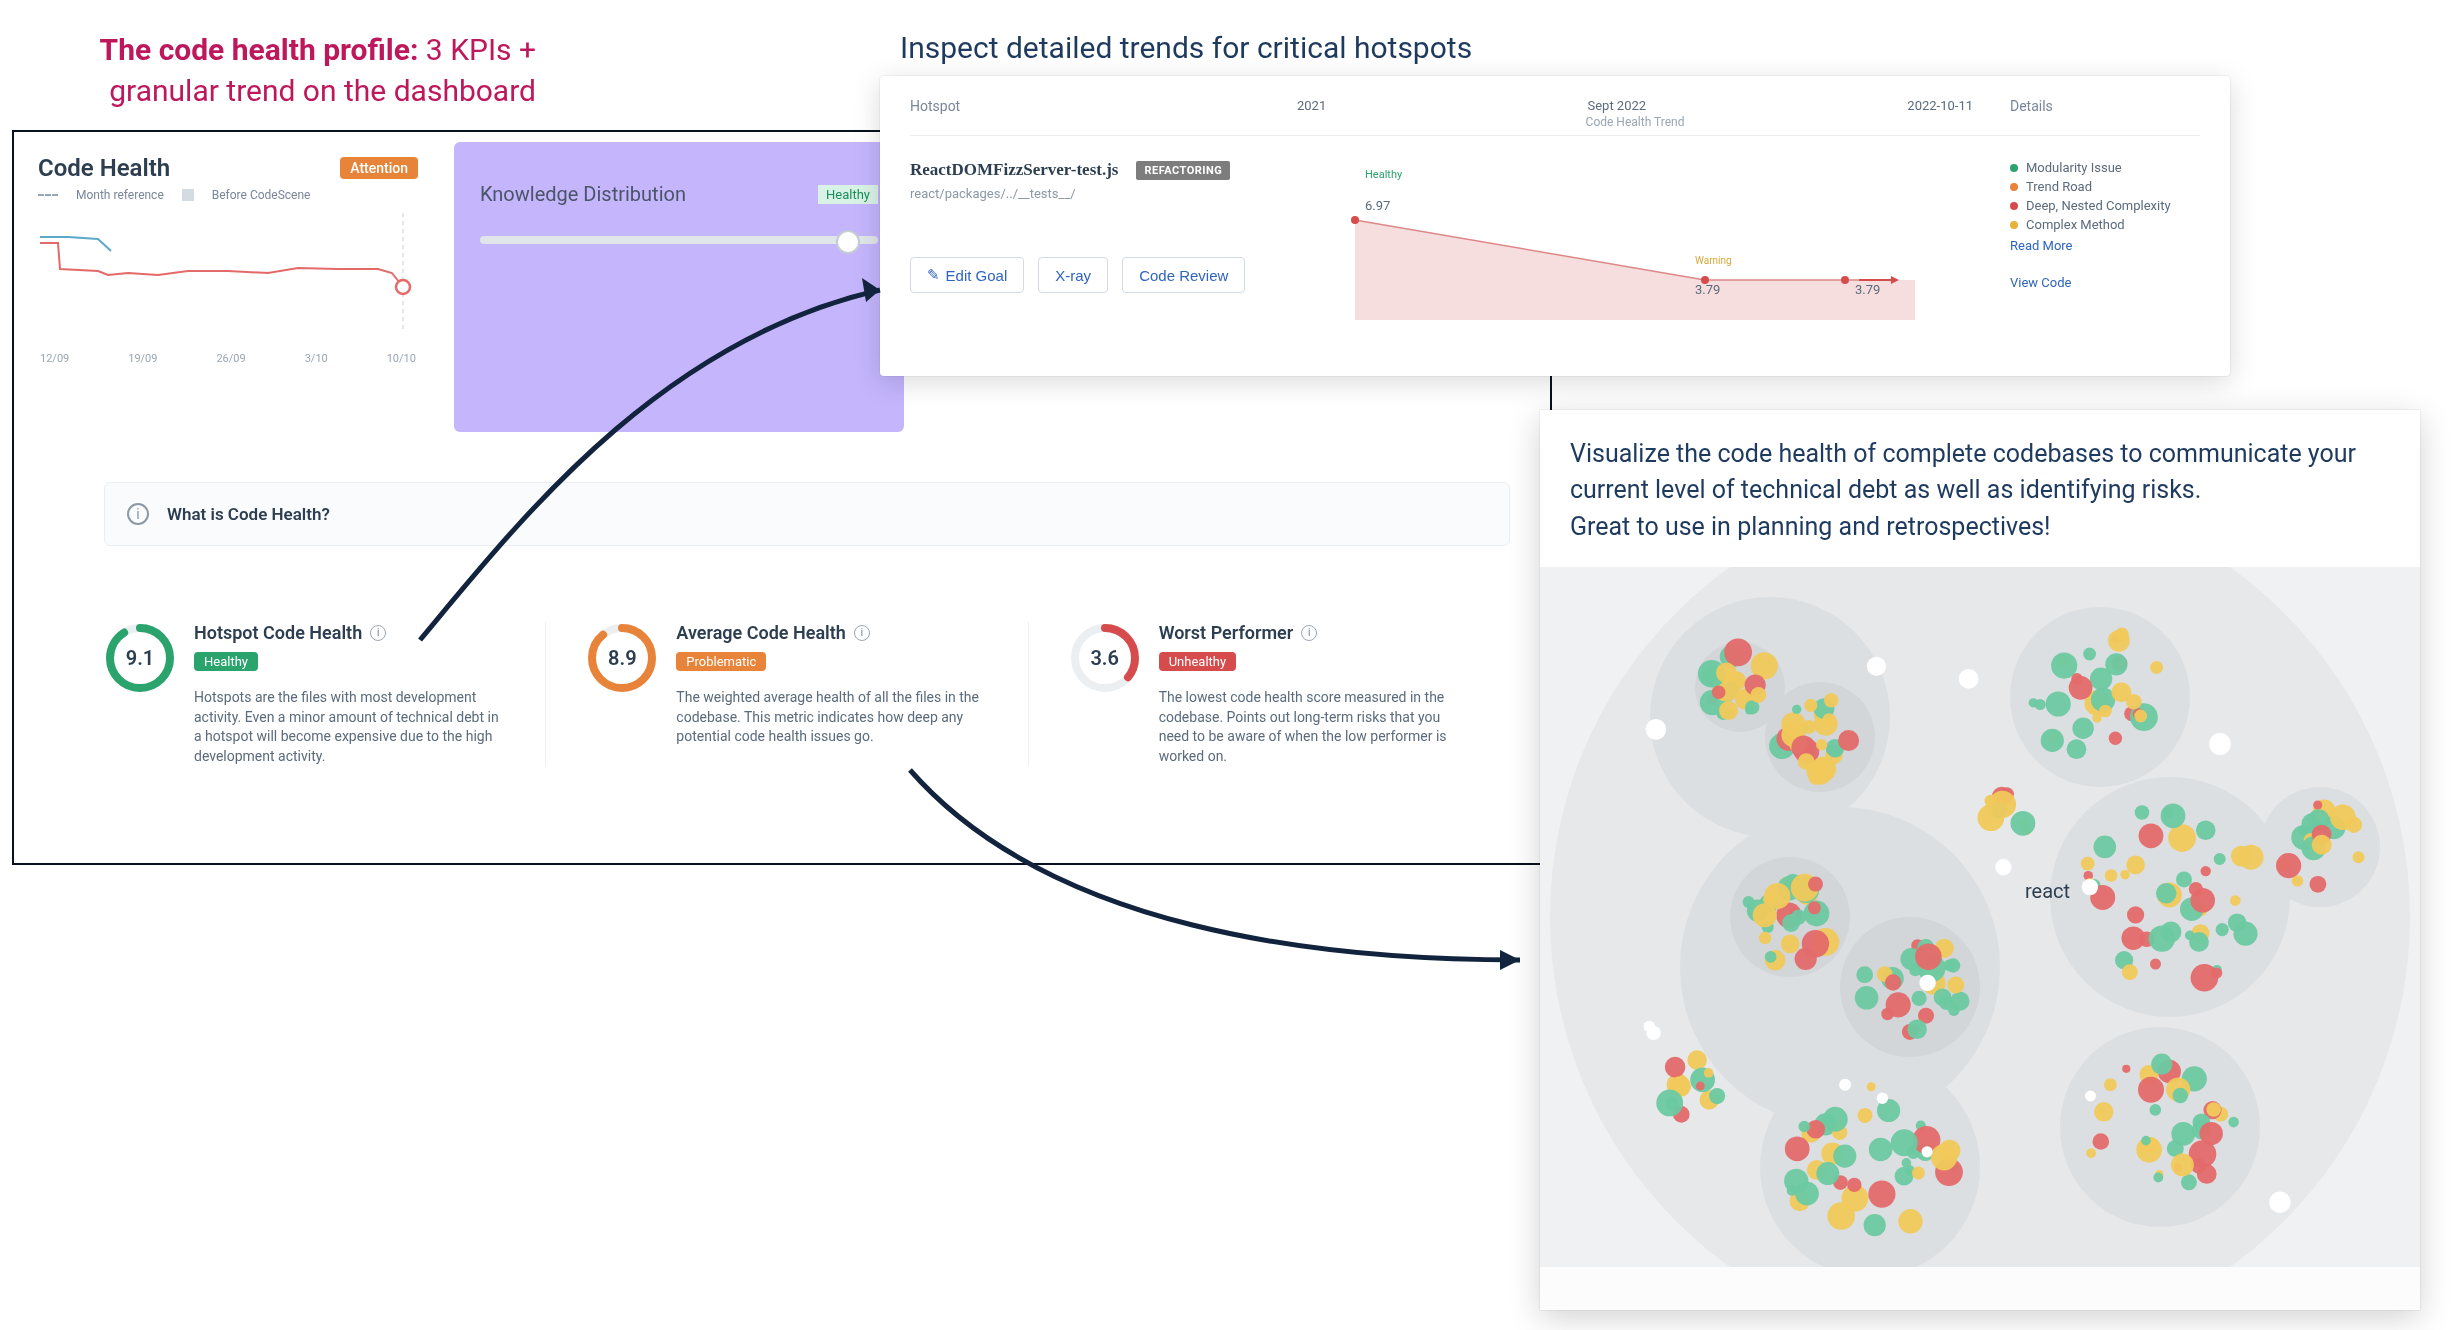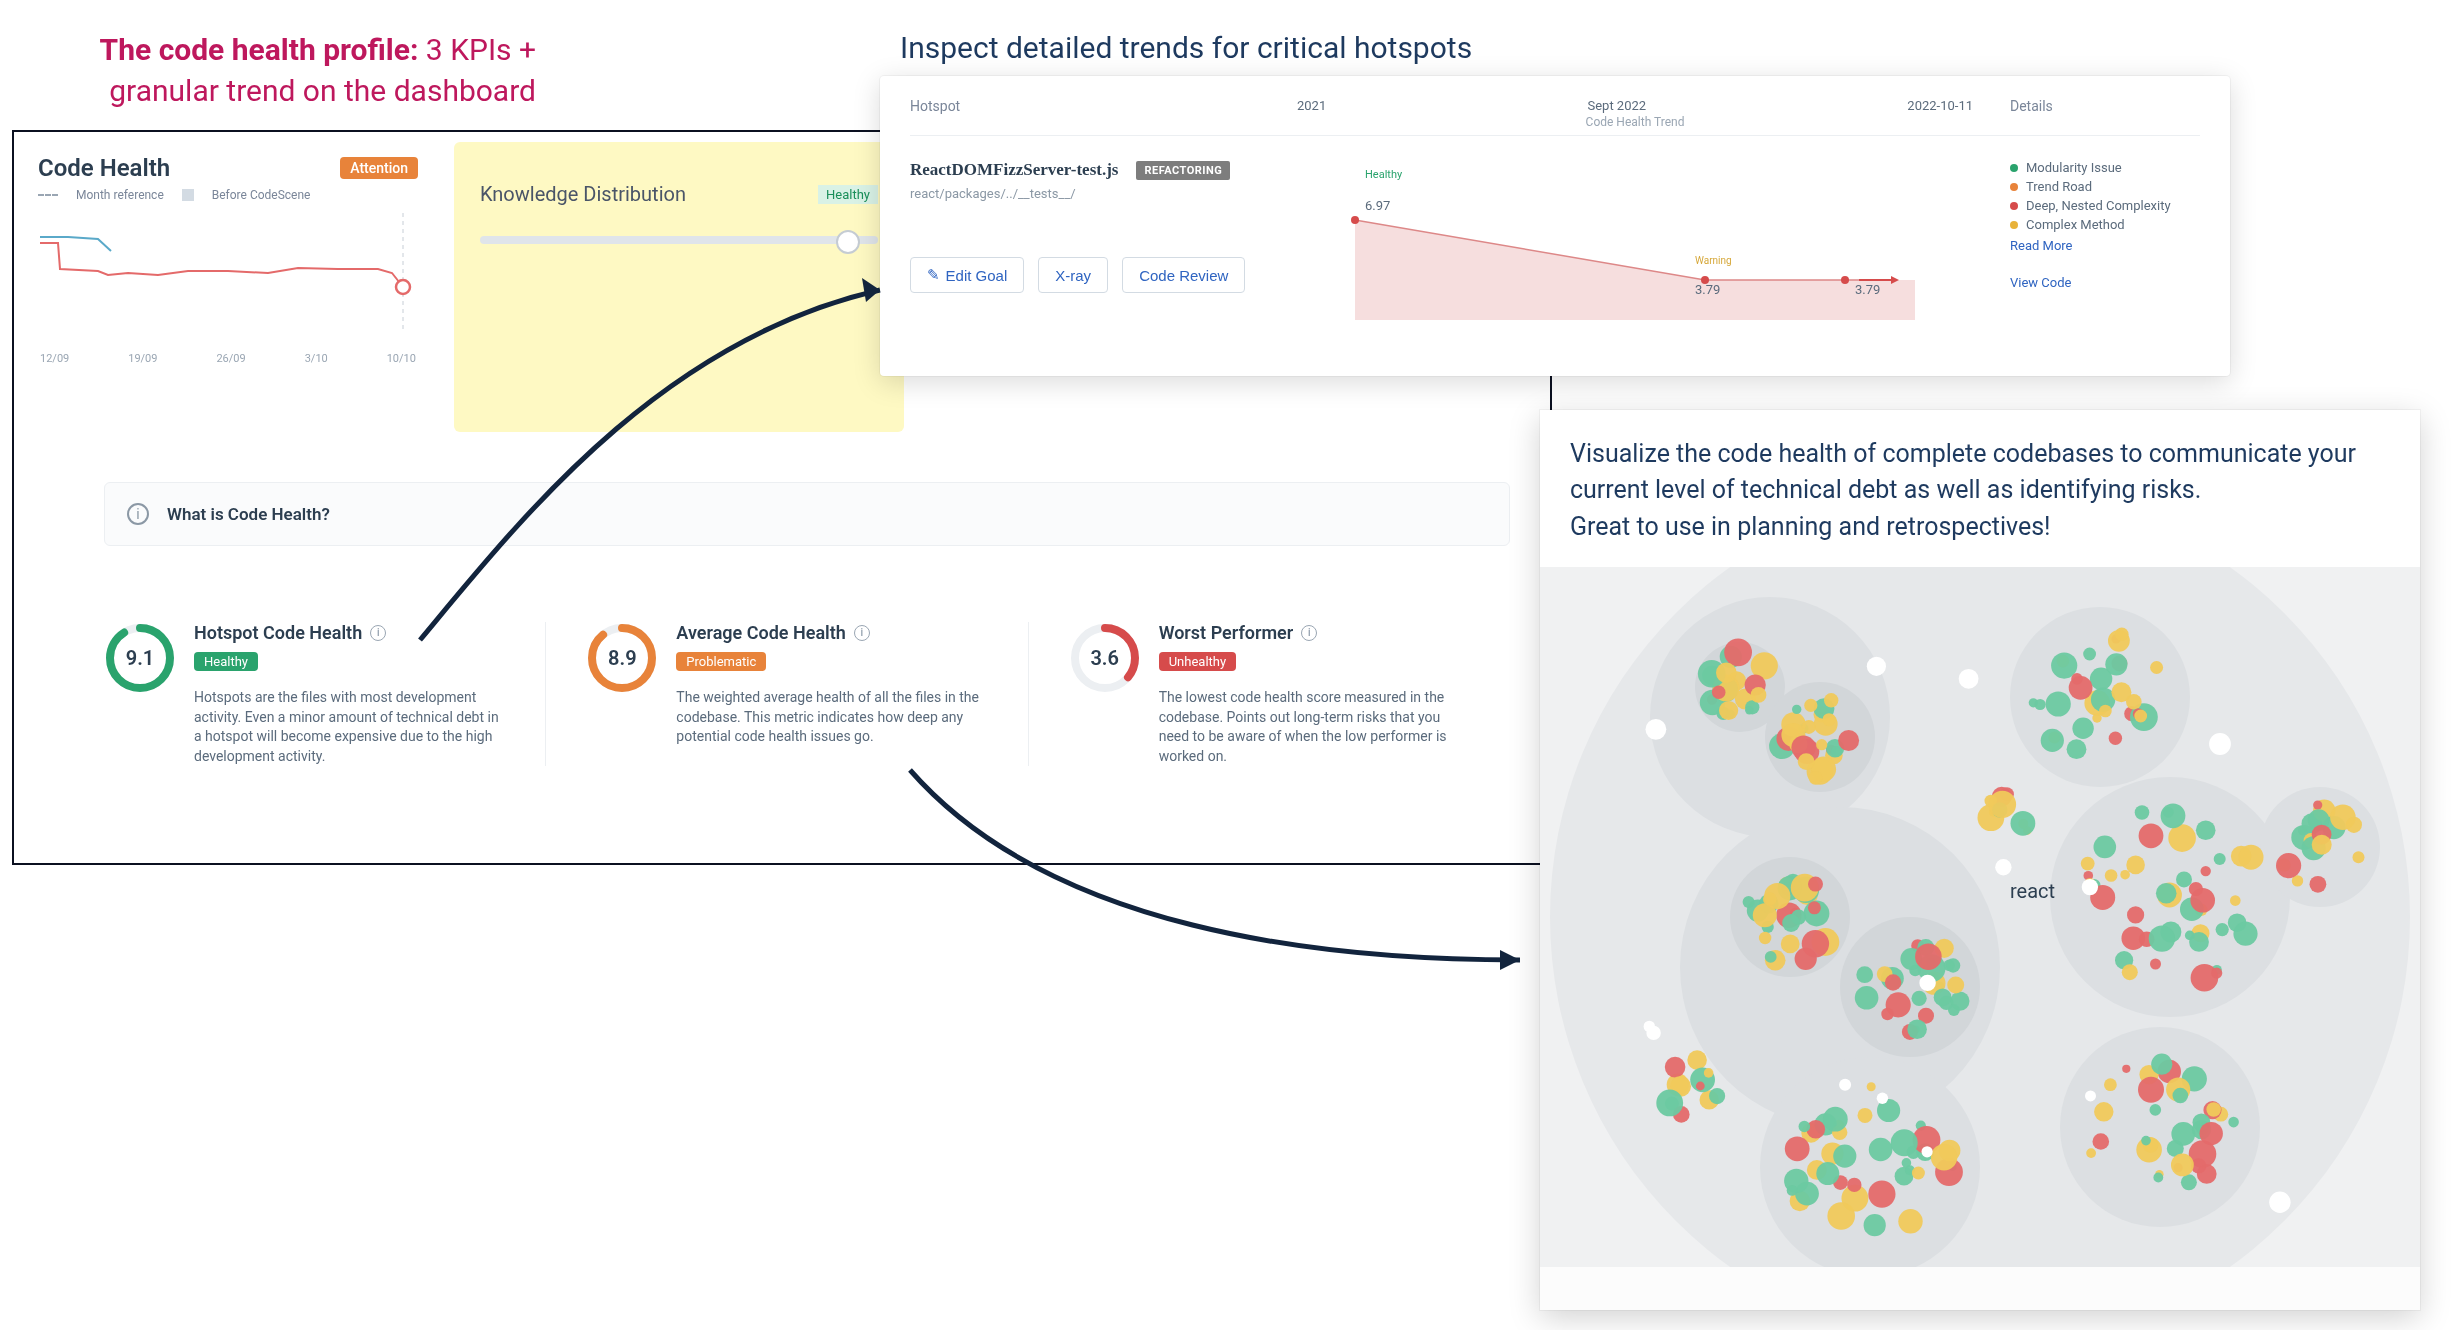--- a/index.html
+++ b/index.html
@@ -76,21 +76,21 @@
   .trend-chart {
     width: 380px; height: 140px; position:relative;
   }
   .trend-chart svg { width:100%; height:100%; }
   .x-ticks { display:flex; justify-content:space-between; font-size:11px; color:#9aa6b3; margin-top:4px; padding:0 2px;}
   
   .kd-card {
     position: absolute;
     top: 10px; left: 440px;
     width: 450px; height: 290px;
-    background: #fef9c3;
+    background: #c4b5fd;
     border-radius: 6px;
     padding: 40px 26px;
   }
   .kd-head { display:flex; justify-content:space-between; align-items:center; margin-bottom:30px;}
   .kd-title { font-size:20px; color:#4a5568; }
   .kd-slider { position:relative; height:8px; background:#e0e5ea; border-radius:4px; margin-top:30px;}
   .kd-slider::after{
     content:''; position:absolute; right:18px; top:-6px;
     width:20px; height:20px; border-radius:50%; background:#fff; border:2px solid #c5ccd3;
   }
@@ -716,21 +716,21 @@
           <circle cx="115.9" cy="162.3" r="10.4" fill="#fff"></circle>
           <circle cx="113.6" cy="465.9" r="7.2" fill="#fff"></circle>
           <circle cx="336.4" cy="99.3" r="9.6" fill="#fff"></circle>
           <circle cx="387.6" cy="415.9" r="8.2" fill="#fff"></circle>
           <circle cx="550.5" cy="528.9" r="5.5" fill="#fff"></circle>
           <circle cx="428.6" cy="111.8" r="9.9" fill="#fff"></circle>
           <circle cx="305.1" cy="517.8" r="6.0" fill="#fff"></circle>
           <circle cx="463.4" cy="300.3" r="8.2" fill="#fff"></circle>
         </g>
     </svg>
-    <span class="bubble-label" style="top:312px; left:470px;">react</span>
+    <span class="bubble-label" style="top:312px; left:485px;">react</span>
   </div>
 </div>
 
 <svg class="arrow-svg" style="top:220px; left:400px; width:520px; height:430px;">
   <path d="M20,420 C120,300 260,120 480,70" fill="none" stroke="#12243d" stroke-width="5"></path>
   <polygon points="480,70 462,58 466,82" fill="#12243d"></polygon>
 </svg>
 <svg class="arrow-svg" style="top:760px; left:900px; width:660px; height:230px;">
   <path d="M10,10 C150,170 420,200 620,200" fill="none" stroke="#12243d" stroke-width="5"></path>
   <polygon points="620,200 600,190 600,210" fill="#12243d"></polygon>

